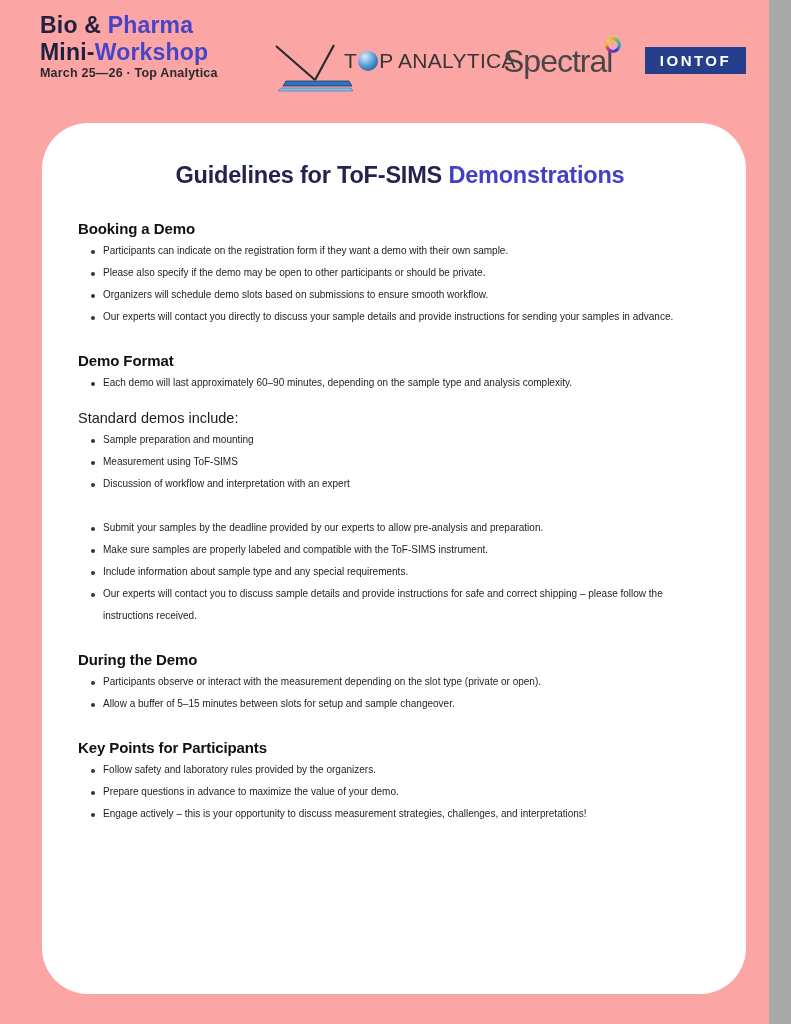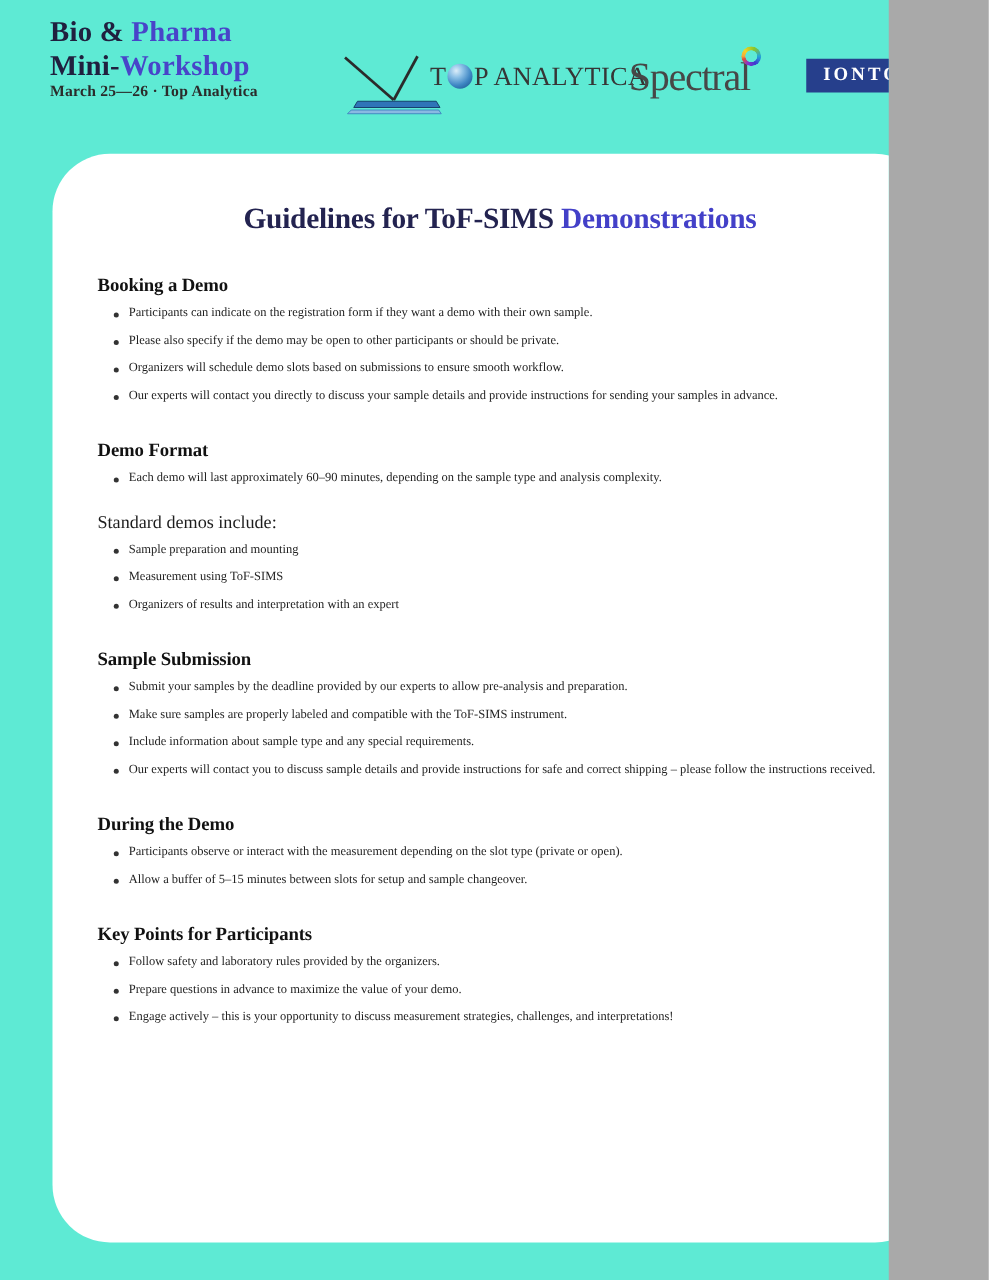--- a/index.html
+++ b/index.html
@@ -1,23 +1,23 @@
 <!DOCTYPE html>
 <html><head>
 <meta charset="utf-8">
 <style>
   * { box-sizing: border-box; }
   html, body { margin: 0; padding: 0; }
   body { background: #a9a9a9; }
   .screen {
     position: relative;
-    width: 711px;
+    width: 769px;
     height: 1024px;
-    background: #5eead4;
-    font-family: Liberation Serif, serif;
+    background: #fca5a5;
+    font-family: Liberation Sans, sans-serif;
     overflow: hidden;
   }
 
   
   .event-title {
     position: absolute; left: 40px; top: 12px;
     font-size: 23px; font-weight: 800; line-height: 27px;
     letter-spacing: 0.2px;
   }
   .dk { color: #20203f; }
@@ -149,25 +149,24 @@
         </section>
         <section class="doc-section">
           <h2>Demo Format</h2>
           <ul>
             <li>Each demo will last approximately 60–90 minutes, depending on the sample type and analysis complexity.</li>
           </ul>
           <p class="plain">Standard demos include:</p>
           <ul>
             <li>Sample preparation and mounting</li>
             <li>Measurement using ToF-SIMS</li>
-            <li>Organizers of results and interpretation with an expert</li>
+            <li>Discussion of workflow and interpretation with an expert</li>
           </ul>
         </section>
         <section class="doc-section">
-          <h2>Sample Submission</h2>
           <ul>
             <li>Submit your samples by the deadline provided by our experts to allow pre-analysis and preparation.</li>
             <li>Make sure samples are properly labeled and compatible with the ToF-SIMS instrument.</li>
             <li>Include information about sample type and any special requirements.</li>
             <li>Our experts will contact you to discuss sample details and provide instructions for safe and correct shipping – please follow the instructions received.</li>
           </ul>
         </section>
         <section class="doc-section">
           <h2>During the Demo</h2>
           <ul>

